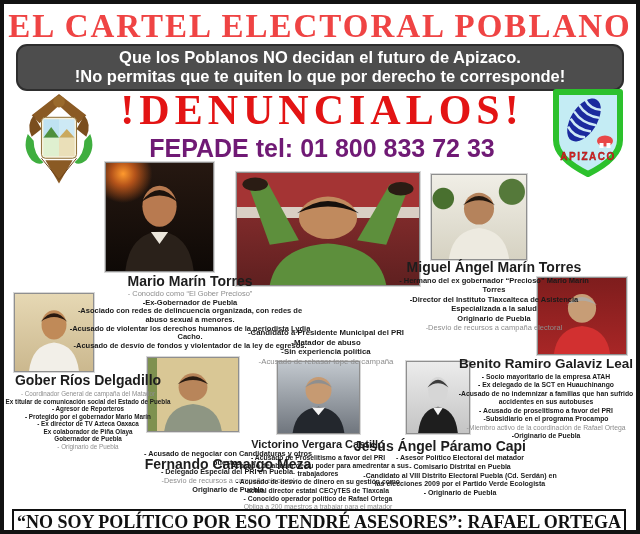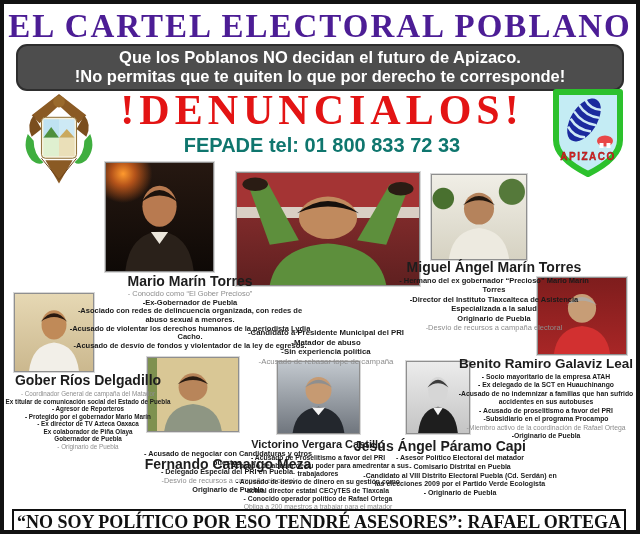--- a/index.html
+++ b/index.html
@@ -1,25 +1,25 @@
 <!DOCTYPE html>
 <html><head>
 <meta charset="utf-8">
 <style>
   html,body{margin:0;padding:0;background:#fff;}
   .poster{position:relative;width:632px;height:526px;border:4px solid #121212;background:#fff;
           font-family:"Liberation Sans",sans-serif;overflow:hidden;}
   .abs{position:absolute;}
-  .title{left:0;top:4px;width:100%;text-align:center;color:#4c1d95;
+  .title{left:0;top:4px;width:100%;text-align:center;color:#ef4444;
          font-family:"Liberation Serif",serif;font-weight:900;font-size:33px;letter-spacing:2px;white-space:nowrap;}
   .banner{left:12px;top:40px;width:604px;background:#4d4d4d;border:2px solid #2e2e2e;border-radius:11px;
           color:#fff;text-align:center;font-weight:bold;font-size:16.5px;line-height:19px;padding:2px 0 3px 0;}
   .denounce{left:96px;top:82px;width:444px;text-align:center;color:#e31414;
             font-family:"Liberation Serif",serif;font-weight:900;font-size:42px;letter-spacing:5px;white-space:nowrap;}
-  .fepade{left:96px;top:130px;width:444px;text-align:center;color:#0f766e;font-weight:bold;font-size:20px;white-space:nowrap;}
+  .fepade{left:96px;top:130px;width:444px;text-align:center;color:#701a75;font-weight:bold;font-size:25px;white-space:nowrap;}
   .coat{left:16px;top:86px;width:78px;height:98px;}
   .apizaco{left:544px;top:84px;width:80px;height:94px;}
   .apizaco-label{position:absolute;left:0;bottom:20px;width:100%;text-align:center;color:#e02020;
                  font-weight:900;font-size:10px;letter-spacing:1.5px;-webkit-text-stroke:.3px #7a1010;}
   .person-name{position:absolute;text-align:center;font-weight:bold;color:#1d1d1d;}
   .bullets{position:absolute;text-align:center;color:#1a1a1a;}
   .b{font-weight:600;}
   .b.muted{color:#8d8d8d;font-weight:400;}
   .footer-box{left:8px;top:505px;width:610px;height:23px;border:2px solid #111;background:#fff;
               text-align:center;font-family:"Liberation Serif",serif;font-weight:900;font-size:18px;

